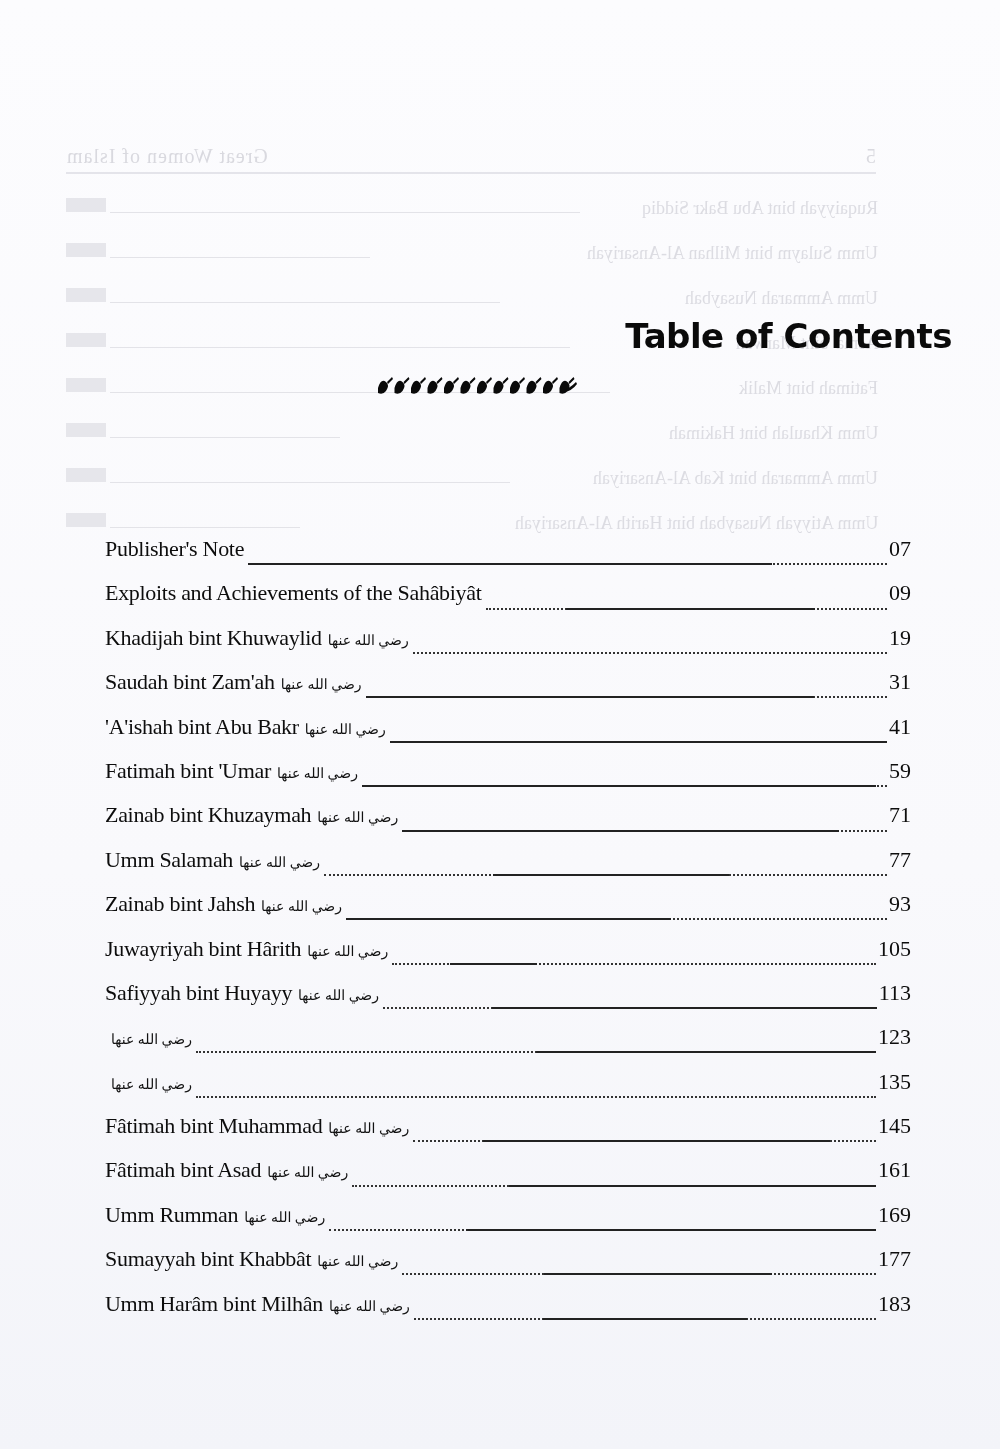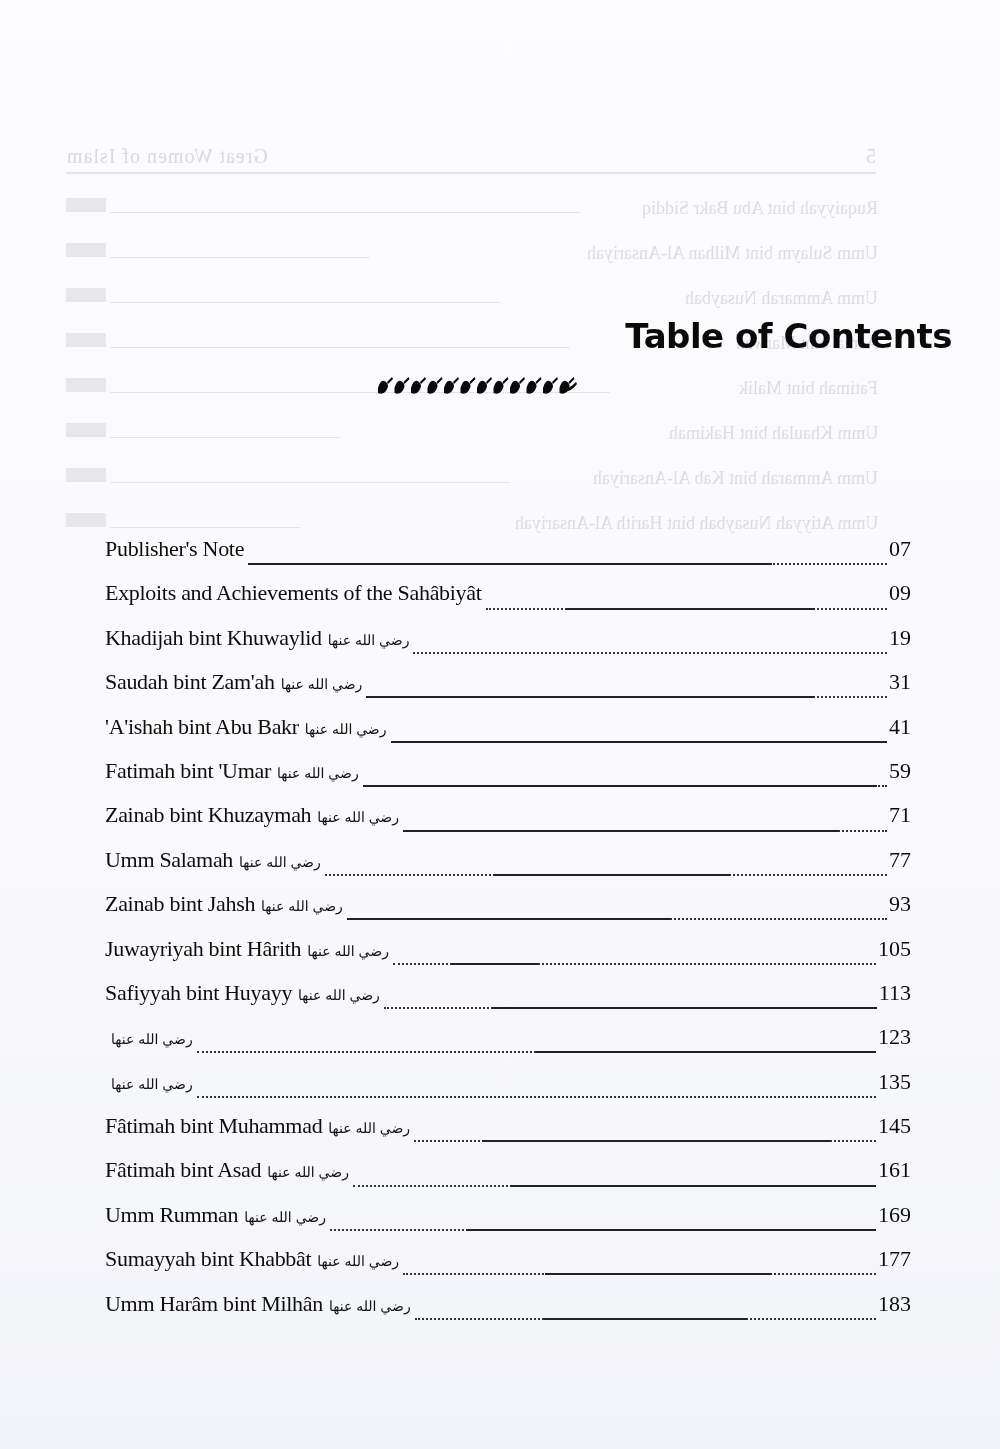--- a/index.html
+++ b/index.html
@@ -113,21 +113,21 @@
       line-height: 38px;
       white-space: nowrap;
     }
     .toc-entry-title {
       font-family: "Liberation Serif", "DejaVu Serif", serif;
       letter-spacing: -0.3px;
       color: #0d0d0d;
     }
     .toc-entry-title .ital { }
     .toc-honorific {
-      font-family: Liberation Sans, sans-serif;
+      font-family: Liberation Serif, serif;
       font-size: 14px;
       margin-left: 6px;
       direction: rtl;
       unicode-bidi: isolate;
       color: #111;
     }
     .toc-leader {
       flex: 1;
       position: relative;
       height: 20px;

